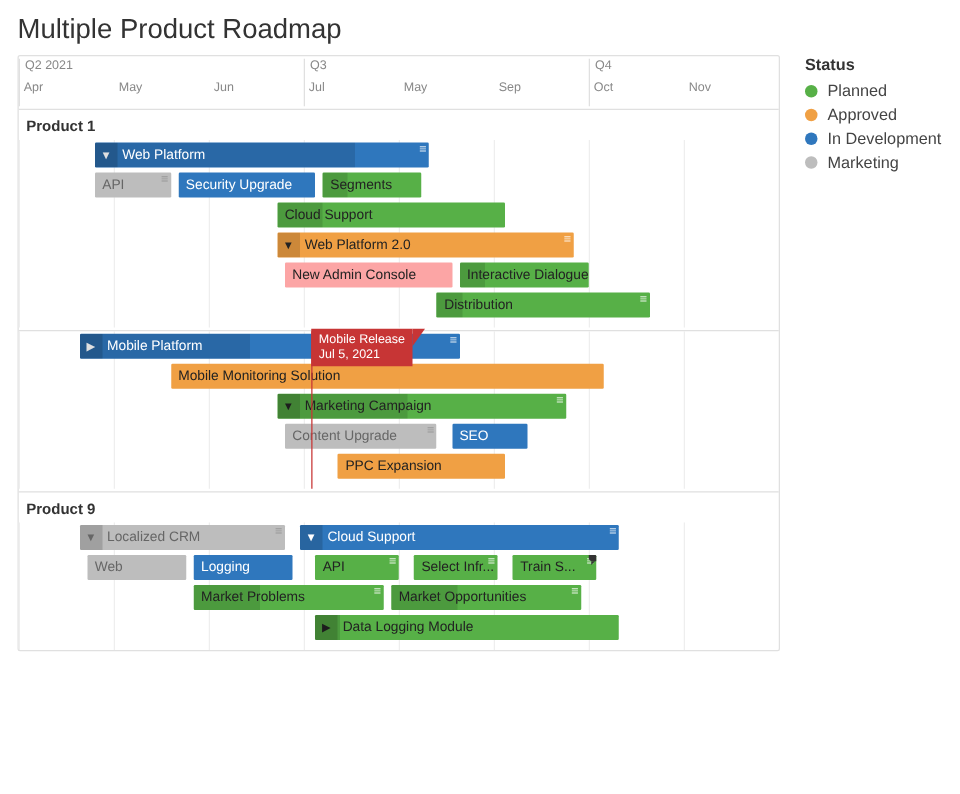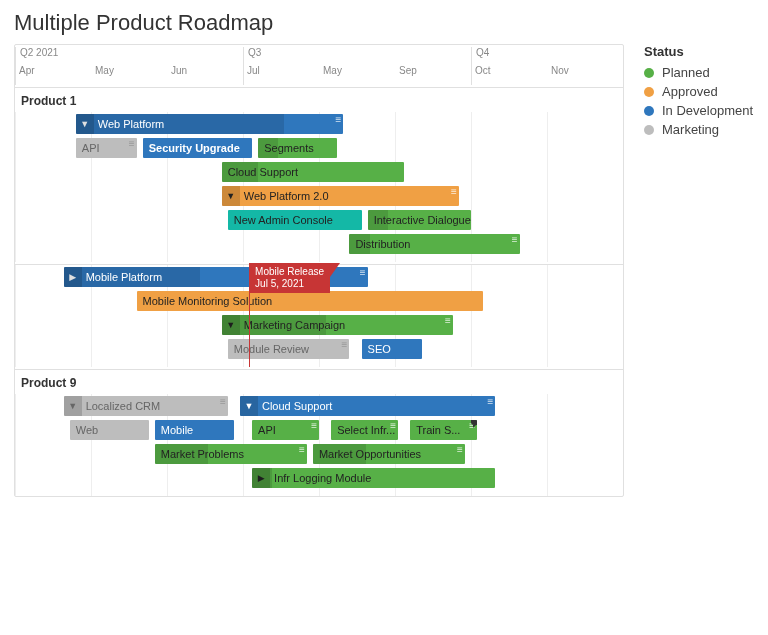--- a/index.html
+++ b/index.html
@@ -173,21 +173,21 @@
                 <span class="chev">▼</span>
                 <span class="label">Web Platform</span>
                 <span class="grip">≡</span>
               </div>
             </div>
             <div class="row">
               <div class="bar completed" style="left: 10%; width: 10%; background: rgb(189, 189, 189);">
                 <span class="label">API</span>
                 <span class="grip">≡</span>
               </div>
-              <div class="bar development" style="left: 21%; width: 18%; background: rgb(47, 119, 189); font-weight: bold;">
+              <div class="bar development" style="left: 21%; width: 18%; background: rgb(47, 119, 189);">
                 <span class="label">Security Upgrade</span>
               </div>
               <div class="bar planned" style="left: 40%; width: 13%; background: rgb(87, 176, 71);">
                 <span class="overlay" style="width:25%"></span>
                 <span class="label">Segments</span>
               </div>
             </div>
             <div class="row">
               <div class="bar planned" style="left: 34%; width: 30%; background: rgb(87, 176, 71);">
                 <span class="overlay" style="width:20%"></span>
@@ -195,21 +195,21 @@
               </div>
             </div>
             <div class="row">
               <div class="bar approved" style="left: 34%; width: 39%; background: rgb(240, 160, 68);">
                 <span class="chev">▼</span>
                 <span class="label">Web Platform 2.0</span>
                 <span class="grip">≡</span>
               </div>
             </div>
             <div class="row">
-              <div class="bar approved" style="left: 35%; width: 22%; background: #14b8a6;">
+              <div class="bar approved" style="left: 35%; width: 22%; background: #fca5a5;">
                 <span class="label">New Admin Console</span>
               </div>
               <div class="bar planned" style="left: 58%; width: 17%; background: rgb(87, 176, 71);">
                 <span class="overlay" style="width:20%"></span>
                 <span class="label">Interactive Dialogue...</span>
               </div>
             </div>
             <div class="row">
               <div class="bar planned" style="left: 55%; width: 28%; background: rgb(87, 176, 71);">
                 <span class="overlay" style="width:12%"></span>
@@ -251,25 +251,30 @@
             <div class="row">
               <div class="bar planned" style="left: 34%; width: 38%; background: rgb(87, 176, 71);">
                 <span class="overlay" style="width:45%"></span>
                 <span class="chev">▼</span>
                 <span class="label">Marketing Campaign</span>
                 <span class="grip">≡</span>
               </div>
             </div>
             <div class="row">
               <div class="bar completed" style="left: 35%; width: 20%; background: rgb(189, 189, 189);">
-                <span class="label">Module Review</span>
+                <span class="label">Content Upgrade</span>
                 <span class="grip">≡</span>
               </div>
               <div class="bar development" style="left: 57%; width: 10%; background: rgb(47, 119, 189);">
                 <span class="label">SEO</span>
+              </div>
+            </div>
+            <div class="row">
+              <div class="bar approved" style="left: 42%; width: 22%; background: rgb(240, 160, 68);">
+                <span class="label">PPC Expansion</span>
               </div>
             </div>
             <div style="height: 6px;"></div>
           </div>
         </div>
         <div class="group">
           <div class="group-title">Product 9</div>
           <div class="tracks" style="position: relative;">
             <div class="vgrid" style="left: 0%;"></div>
             <div class="vgrid" style="left: 12.5%;"></div>
@@ -289,21 +294,21 @@
                 <span class="chev">▼</span>
                 <span class="label">Cloud Support</span>
                 <span class="grip">≡</span>
               </div>
             </div>
             <div class="row">
               <div class="bar completed" style="left: 9%; width: 13%; background: rgb(189, 189, 189);">
                 <span class="label">Web</span>
               </div>
               <div class="bar development" style="left: 23%; width: 13%; background: rgb(47, 119, 189);">
-                <span class="label">Mobile</span>
+                <span class="label">Logging</span>
               </div>
               <div class="bar planned" style="left: 39%; width: 11%; background: rgb(87, 176, 71);">
                 <span class="label">API</span>
                 <span class="grip">≡</span>
               </div>
               <div class="bar planned" style="left: 52%; width: 11%; background: rgb(87, 176, 71);">
                 <span class="label">Select Infr...</span>
                 <span class="grip">≡</span>
               </div>
               <div class="bar planned" style="left: 65%; width: 11%; background: rgb(87, 176, 71);">
@@ -321,21 +326,21 @@
               <div class="bar planned" style="left: 49%; width: 25%; background: rgb(87, 176, 71);">
                 <span class="overlay" style="width:35%"></span>
                 <span class="label">Market Opportunities</span>
                 <span class="grip">≡</span>
               </div>
             </div>
             <div class="row">
               <div class="bar planned" style="left: 39%; width: 40%; background: rgb(87, 176, 71);">
                 <span class="overlay" style="width:8%"></span>
                 <span class="chev">▶</span>
-                <span class="label">Infr Logging Module</span>
+                <span class="label">Data Logging Module</span>
               </div>
             </div>
             <div style="height: 6px;"></div>
           </div>
         </div>
       </div>
   </div>
 
   <div class="legend">
     <div class="legend-title">Status</div>

